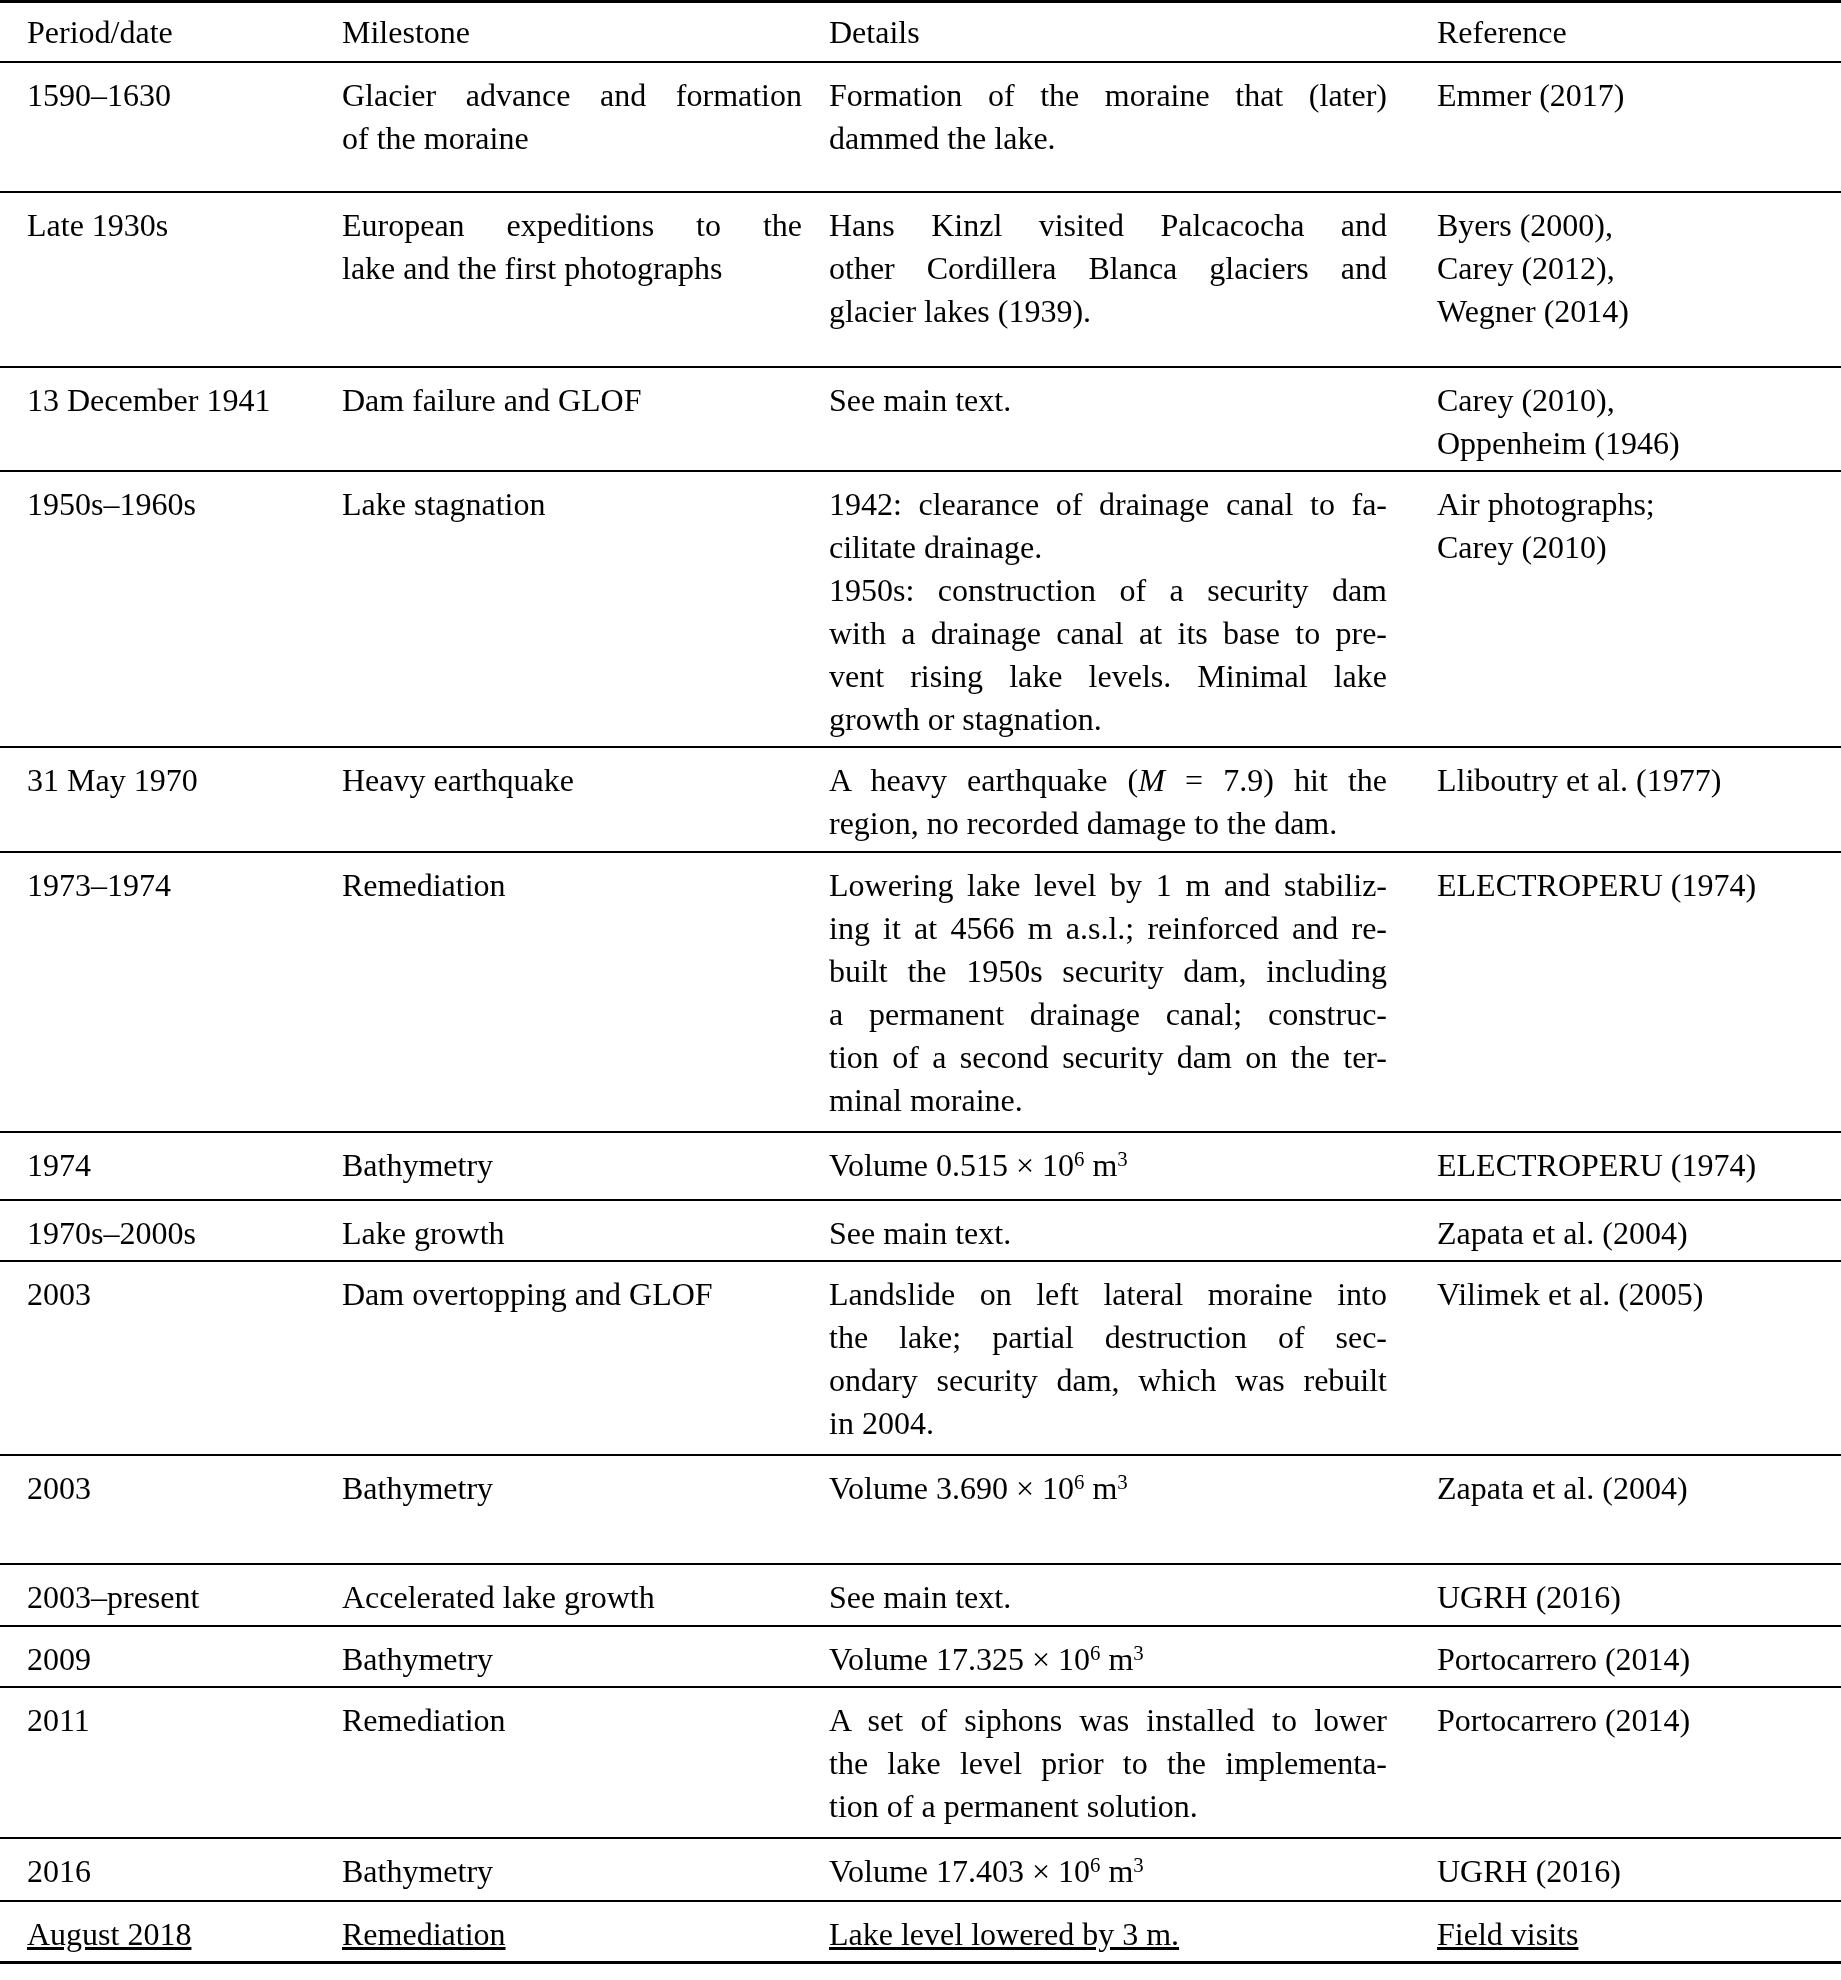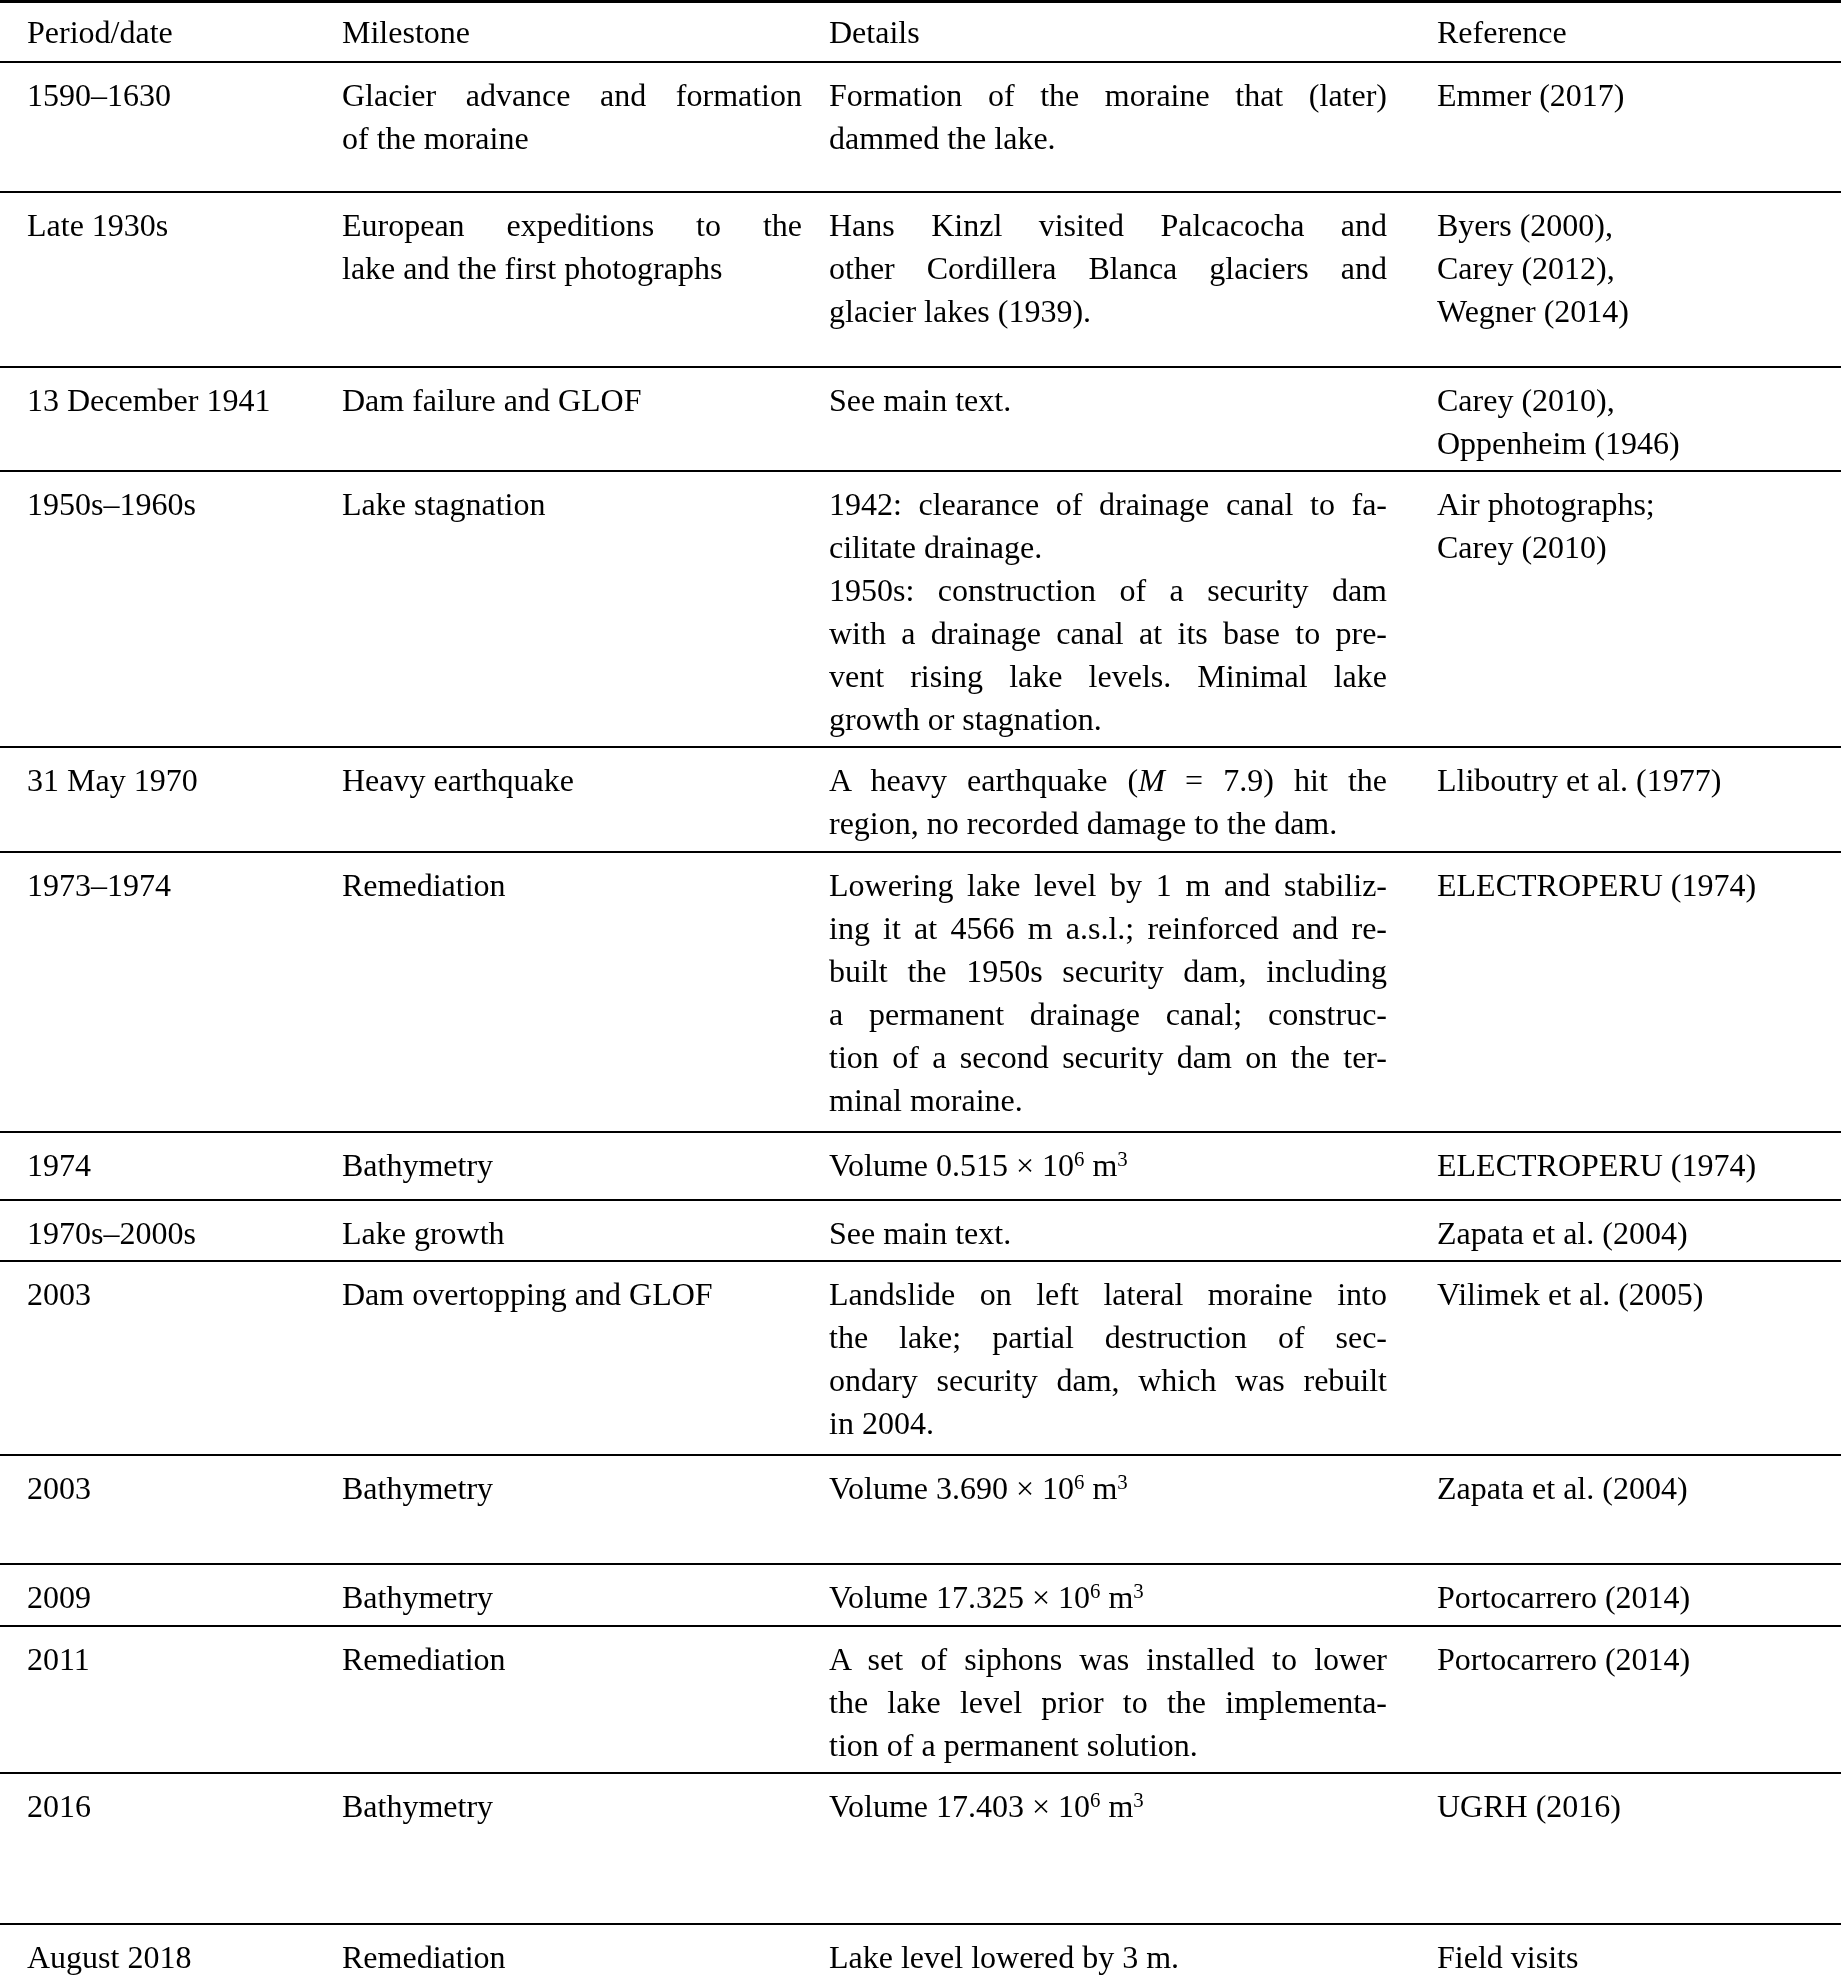--- a/index.html
+++ b/index.html
@@ -46,21 +46,21 @@
   tbody tr:nth-child(4)  { height: 271px; }
   tbody tr:nth-child(5)  { height: 105px; }
   tbody tr:nth-child(6)  { height: 280px; border-radius: 24px; }
   tbody tr:nth-child(7)  { height: 68px;  }
   tbody tr:nth-child(8)  { height: 59px;  }
   tbody tr:nth-child(9)  { height: 194px; }
   tbody tr:nth-child(10) { height: 109px; }
   tbody tr:nth-child(11) { height: 62px;  }
   tbody tr:nth-child(12) { height: 56px;  }
   tbody tr:nth-child(13) { height: 151px; }
-  tbody tr:nth-child(14) { height: 70px;  }
+  tbody tr:nth-child(14) { height: 63px;  }
   tbody tr:nth-child(15) { height: 59px; text-decoration: underline;  }
   .line {
     line-height: 43px;
     white-space: nowrap;
   }
   .line.just {
     text-align: justify;
     text-align-last: justify;
   }
   sup {
@@ -250,20 +250,34 @@
           </td>
           <td data-name="cell-details">
             <div class="line" data-name="text-line">Volume 3.690 × 10<sup>6</sup> m<sup>3</sup></div>
           </td>
           <td data-name="cell-reference">
             <div class="line" data-name="text-line">Zapata et al. (2004)</div>
           </td>
         </tr>
         <tr data-name="table-row">
           <td data-name="cell-period">
+            <div class="line" data-name="text-line">2003–present</div>
+          </td>
+          <td data-name="cell-milestone">
+            <div class="line" data-name="text-line">Accelerated lake growth</div>
+          </td>
+          <td data-name="cell-details">
+            <div class="line" data-name="text-line">See main text.</div>
+          </td>
+          <td data-name="cell-reference">
+            <div class="line" data-name="text-line">UGRH (2016)</div>
+          </td>
+        </tr>
+        <tr data-name="table-row">
+          <td data-name="cell-period">
             <div class="line" data-name="text-line">2009</div>
           </td>
           <td data-name="cell-milestone">
             <div class="line" data-name="text-line">Bathymetry</div>
           </td>
           <td data-name="cell-details">
             <div class="line" data-name="text-line">Volume 17.325 × 10<sup>6</sup> m<sup>3</sup></div>
           </td>
           <td data-name="cell-reference">
             <div class="line" data-name="text-line">Portocarrero (2014)</div>

